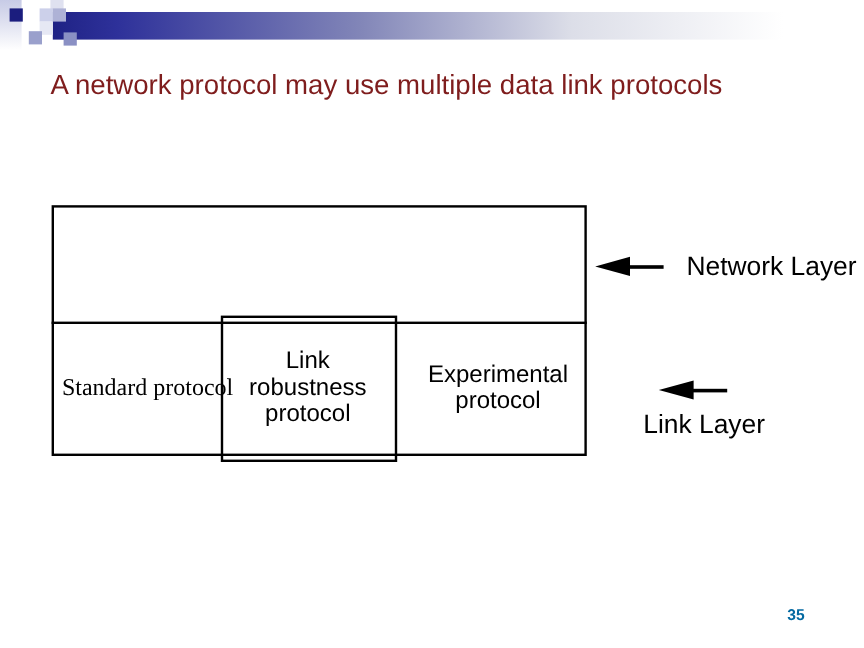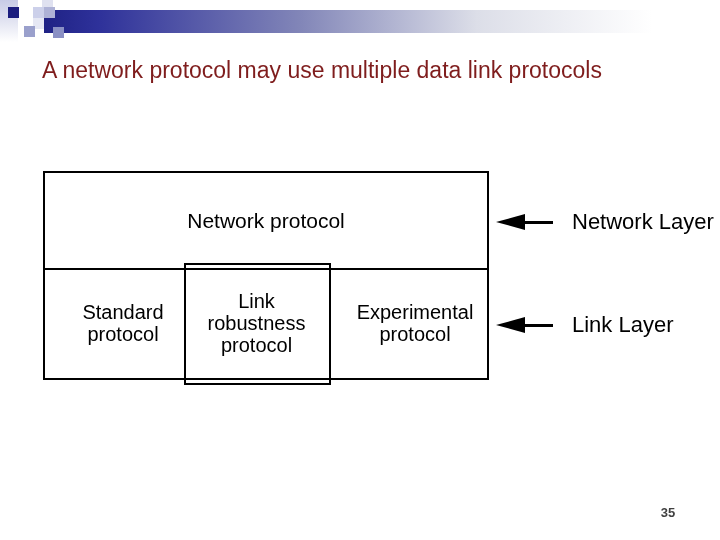--- a/index.html
+++ b/index.html
@@ -52,50 +52,50 @@
     position: absolute; left: 2px; top: 2px; width: 442px; height: 95px;
     display: flex; align-items: center; justify-content: center;
     font-size: 21px; text-align: center;
   }
   .bottom-row { position: absolute; left: 2px; top: 99px; width: 442px; height: 106px; }
   .cell {
     position: absolute; top: 0; height: 106px;
     display: flex; align-items: center; justify-content: center;
     font-size: 20px; line-height: 22px; text-align: center;
   }
-  .cell-standard     { left: 0px;   width: 156px; }
+  .cell-standard     { left: 0px;   width: 156px; font-family: Liberation Serif, serif; }
   .cell-robustness   { left: 139px; width: 145px; }
   .cell-experimental { left: 284px; width: 172px; }
   .mid-box {
     position: absolute; left: 141px; top: 92px; width: 143px; height: 118px;
     border: 2px solid #000; background: transparent; pointer-events: none;
   }
   .cell-inner { padding: 0 6px; }
 
   
   .annotation { position: absolute; display: flex; align-items: center; }
   .annotation-network { left: 496px; top: 206px; }
-  .annotation-link    { left: 496px; top: 309px; }
+  .annotation-link    { left: 517px; top: 309px; flex-direction: column; }
   .arrow { position: relative; width: 57px; height: 32px; }
   .arrow-head {
     position: absolute; left: 0; top: 8px; width: 0; height: 0;
     border-top: 8px solid transparent; border-bottom: 8px solid transparent;
     border-right: 29px solid #000;
   }
   .arrow-line {
     position: absolute; left: 27px; top: 15px; width: 30px; height: 3px; background: #000;
   }
   .annotation-label {
     margin-left: 19px; font-size: 22px; white-space: nowrap; color: #000;
   }
 
   
   .page-number {
     position: absolute; left: 656px; top: 505px; width: 24px;
-    font-size: 13px; font-weight: 700; text-align: center; color: #404040;
+    font-size: 13px; font-weight: 700; text-align: left; color: #0369a1;
   }
 </style>
 </head>
 <body>
 
 <div class="slide">
 
   <div class="deco-strip"></div>
   <div class="deco-bar"></div>
   <div class="sq sq1"></div>
@@ -105,23 +105,20 @@
   <div class="sq sq5"></div>
   <div class="sq sq6"></div>
   <div class="sq sq7"></div>
 
   <h1 class="title">A network protocol may use multiple data link protocols</h1>
 
   <div class="diagram">
     <div class="outer-box"></div>
     <div class="h-divider"></div>
 
-    <div class="top-cell">
-      <span class="cell-inner">Network protocol</span>
-    </div>
 
     <div class="bottom-row">
       <div class="cell cell-standard">
         <span class="cell-inner">Standard protocol</span>
       </div>
       <div class="cell cell-robustness">
         <span class="cell-inner">Link robustness protocol</span>
       </div>
       <div class="cell cell-experimental">
         <span class="cell-inner">Experimental protocol</span>

